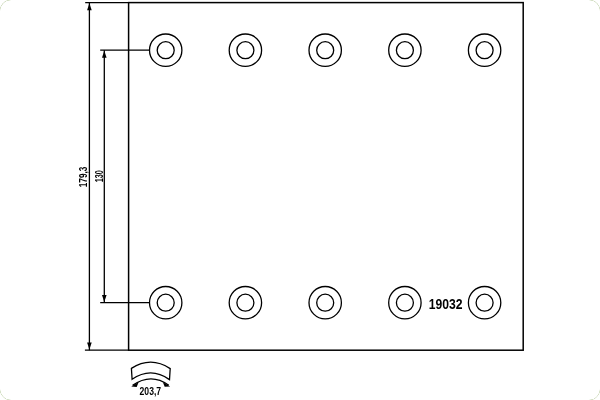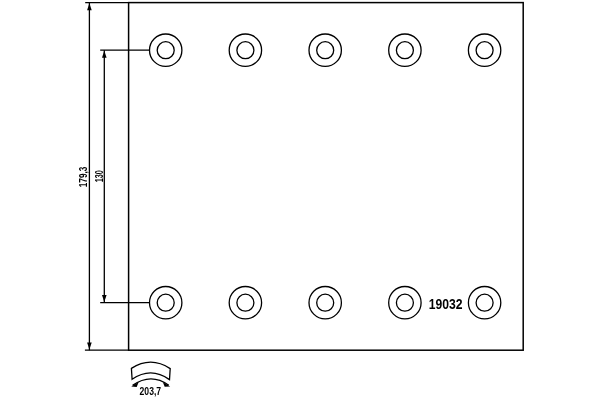--- a/index.html
+++ b/index.html
@@ -1,16 +1,16 @@
 <!DOCTYPE html>
 <html><head>
 <meta charset="utf-8">
 <style>
   html,body{margin:0;padding:0;background:#ffffff;}
-  .page{width:600px;height:400px;position:relative;background:#4d7c0f;overflow:hidden;}
+  .page{width:600px;height:400px;position:relative;background:#4d7c0f;overflow:hidden;border-radius:11px;}
   text{font-family:"Liberation Sans",sans-serif;font-weight:bold;fill:#000;}
 </style>
 </head>
 <body>
 <div class="page">
 <svg width="600" height="400" viewBox="0 0 600 400" xmlns="http://www.w3.org/2000/svg">
 
   <rect x="0" y="0" width="600" height="400" fill="#ffffff"></rect>
 
   <rect x="128.6" y="2.6" width="394.6" height="347.6" fill="none" stroke="#000" stroke-width="1.5"></rect>

